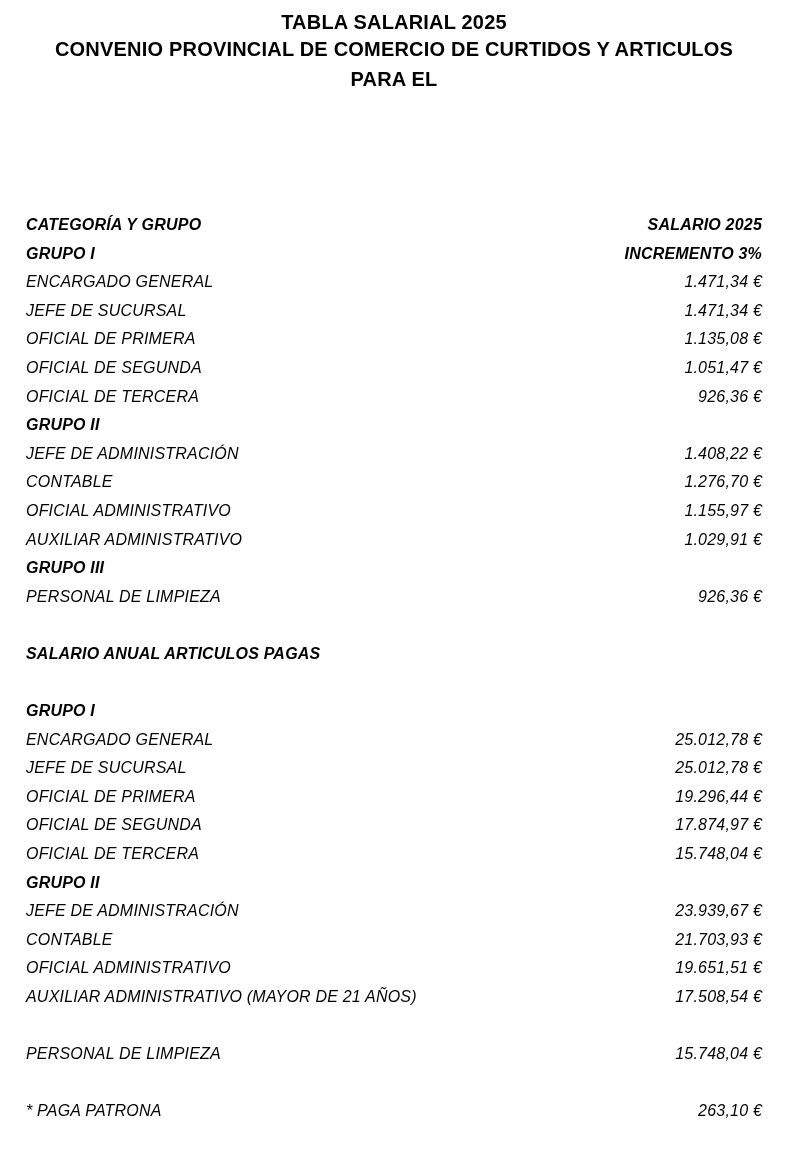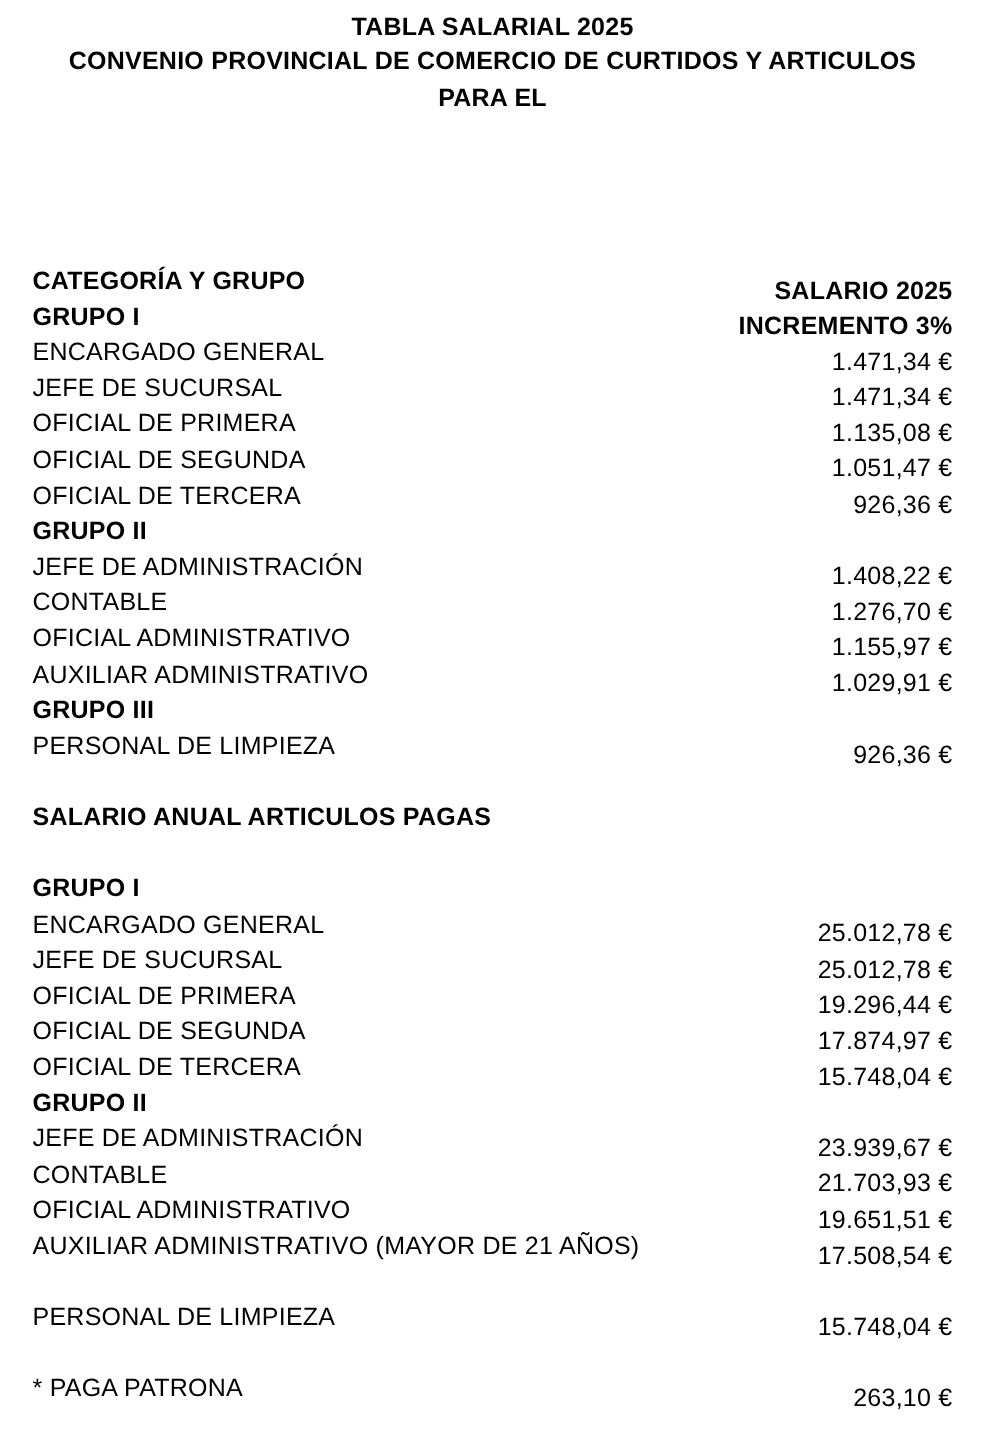--- a/index.html
+++ b/index.html
@@ -32,28 +32,29 @@
     text-align: center;
     line-height: 30px;
     letter-spacing: 0.2px;
   }
   .rows {
     margin-top: 117px;
   }
   .row {
     display: flex;
     justify-content: space-between;
-    align-items: center;
+    align-items: flex-start;
     height: 28.6px;
     line-height: 28.6px;
-    font-size: 20px;
+    font-size: 16px;
     letter-spacing: 0.2px;
+    font-style: italic;
   }
   .row .label { white-space: nowrap; }
-  .row .value { white-space: nowrap; text-align: right; margin-top: 15px; }
+  .row .value { white-space: nowrap; text-align: right; }
   .row.style-header .label,
   .row.style-header .value,
   .row.style-group .label,
   .row.style-section .label {
     font-weight: bold;
   }
   .row.style-blank {  }
 </style>
 </head>
 <body>

